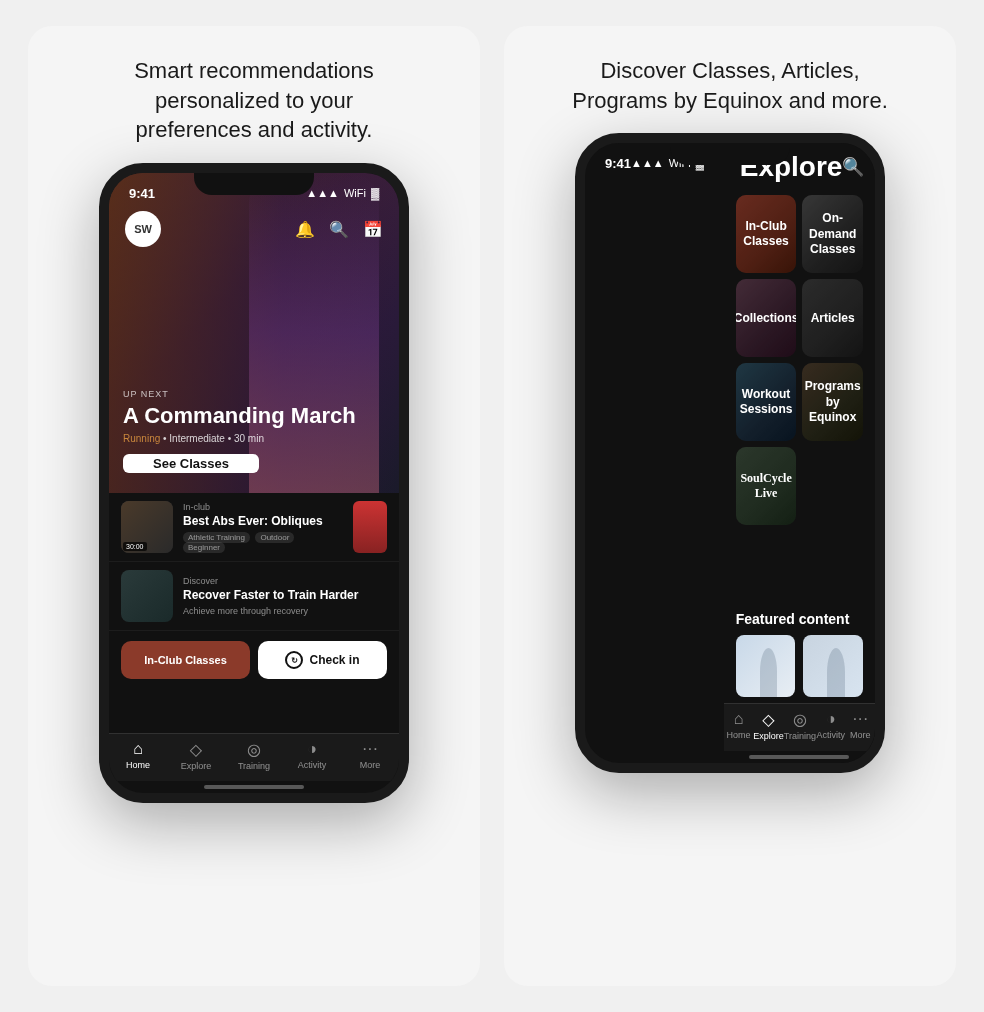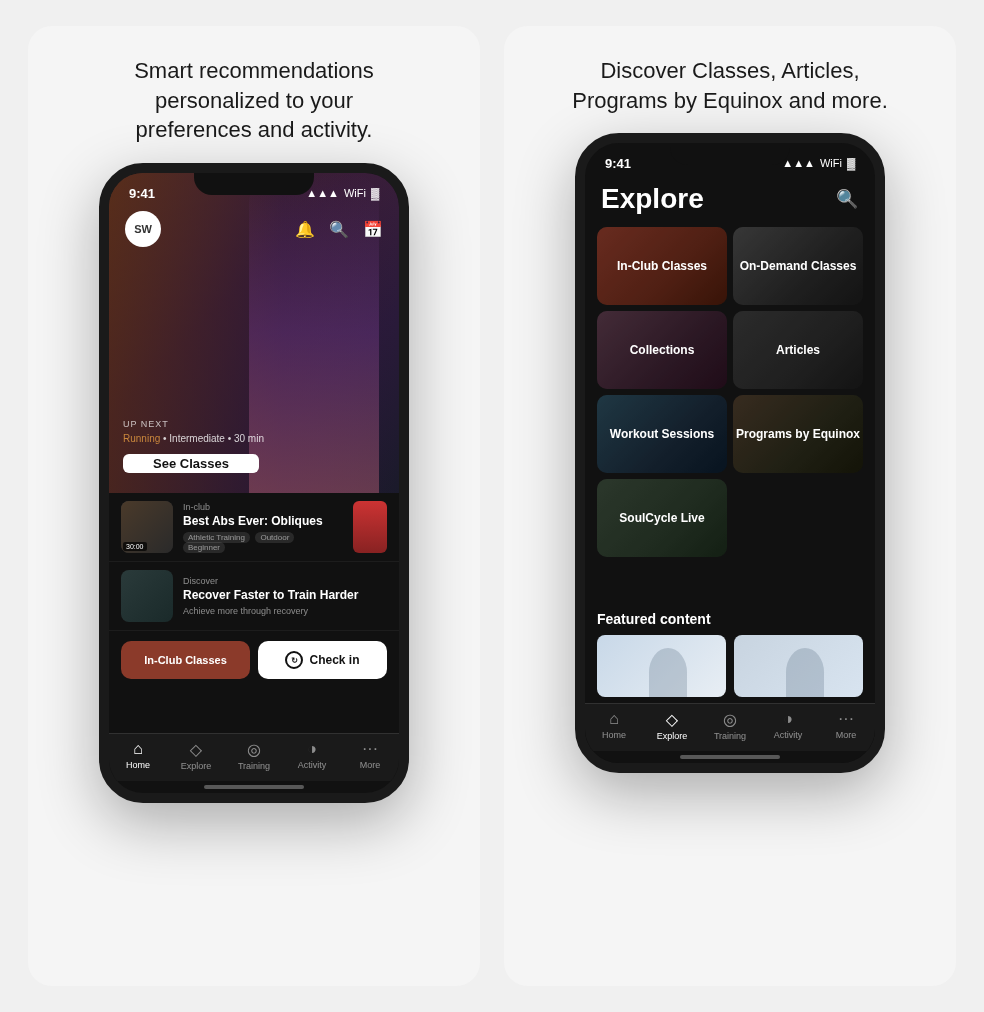--- a/index.html
+++ b/index.html
@@ -38,21 +38,21 @@
 
     .phone {
       width: 310px;
       height: 640px;
       background: #111;
       border-radius: 44px;
       border: 10px solid #1a1a1a;
       overflow: hidden;
       position: relative;
       display: flex;
-      flex-direction: column;
+      flex-direction: row;
       box-shadow: 0 20px 60px rgba(0,0,0,0.3);
     }
 
     
     .phone::before {
       content: '';
       position: absolute;
       top: 0;
       left: 50%;
       transform: translateX(-50%);
@@ -441,21 +441,21 @@
       z-index: 2;
       line-height: 1.3;
     }
 
     .grid-in-club { background: linear-gradient(135deg, #8b3a2a 0%, #6a2a1a 60%, #4a1a0a 100%); }
     .grid-on-demand { background: linear-gradient(135deg, #4a4a4a 0%, #2a2a2a 60%, #1a1a1a 100%); }
     .grid-collections { background: linear-gradient(135deg, #5a3a4a 0%, #3a2030 60%, #2a1020 100%); }
     .grid-articles { background: linear-gradient(135deg, #3a3a3a 0%, #2a2a2a 60%, #1a1a1a 100%); }
     .grid-workout { background: linear-gradient(135deg, #2a4a5a 0%, #1a2a3a 60%, #0a1a2a 100%); }
     .grid-programs { background: linear-gradient(135deg, #4a3a2a 0%, #2a2a1a 60%, #1a1a0a 100%); }
-    .grid-soulcycle { background: linear-gradient(135deg, #3a4a3a 0%, #2a3a2a 60%, #1a2a1a 100%); }
+    .grid-soulcycle { background: linear-gradient(135deg, #3a4a3a 0%, #2a3a2a 60%, #1a2a1a 100%); font-family: Liberation Serif, serif; }
 
     .grid-item::before {
       content: '';
       position: absolute;
       inset: 0;
       background: rgba(0,0,0,0.25);
     }
 
     .featured-section {
       padding: 10px 12px 6px;
@@ -541,20 +541,21 @@
           <div class="avatar-sw">SW</div>
           <div class="home-icons">
             <span>🔔</span>
             <span>🔍</span>
             <span>📅</span>
           </div>
         </div>
 
         <div class="hero-text">
           <div class="up-next-label">UP NEXT</div>
+          <div class="hero-title">A Commanding March</div>
           <div class="hero-meta">
             <span class="tag">Running</span>
             <span> • Intermediate • 30 min</span>
           </div>
           <button class="see-classes-btn">See Classes</button>
         </div>
       </div>
 
       <div class="list-section">
         <div class="list-item">

